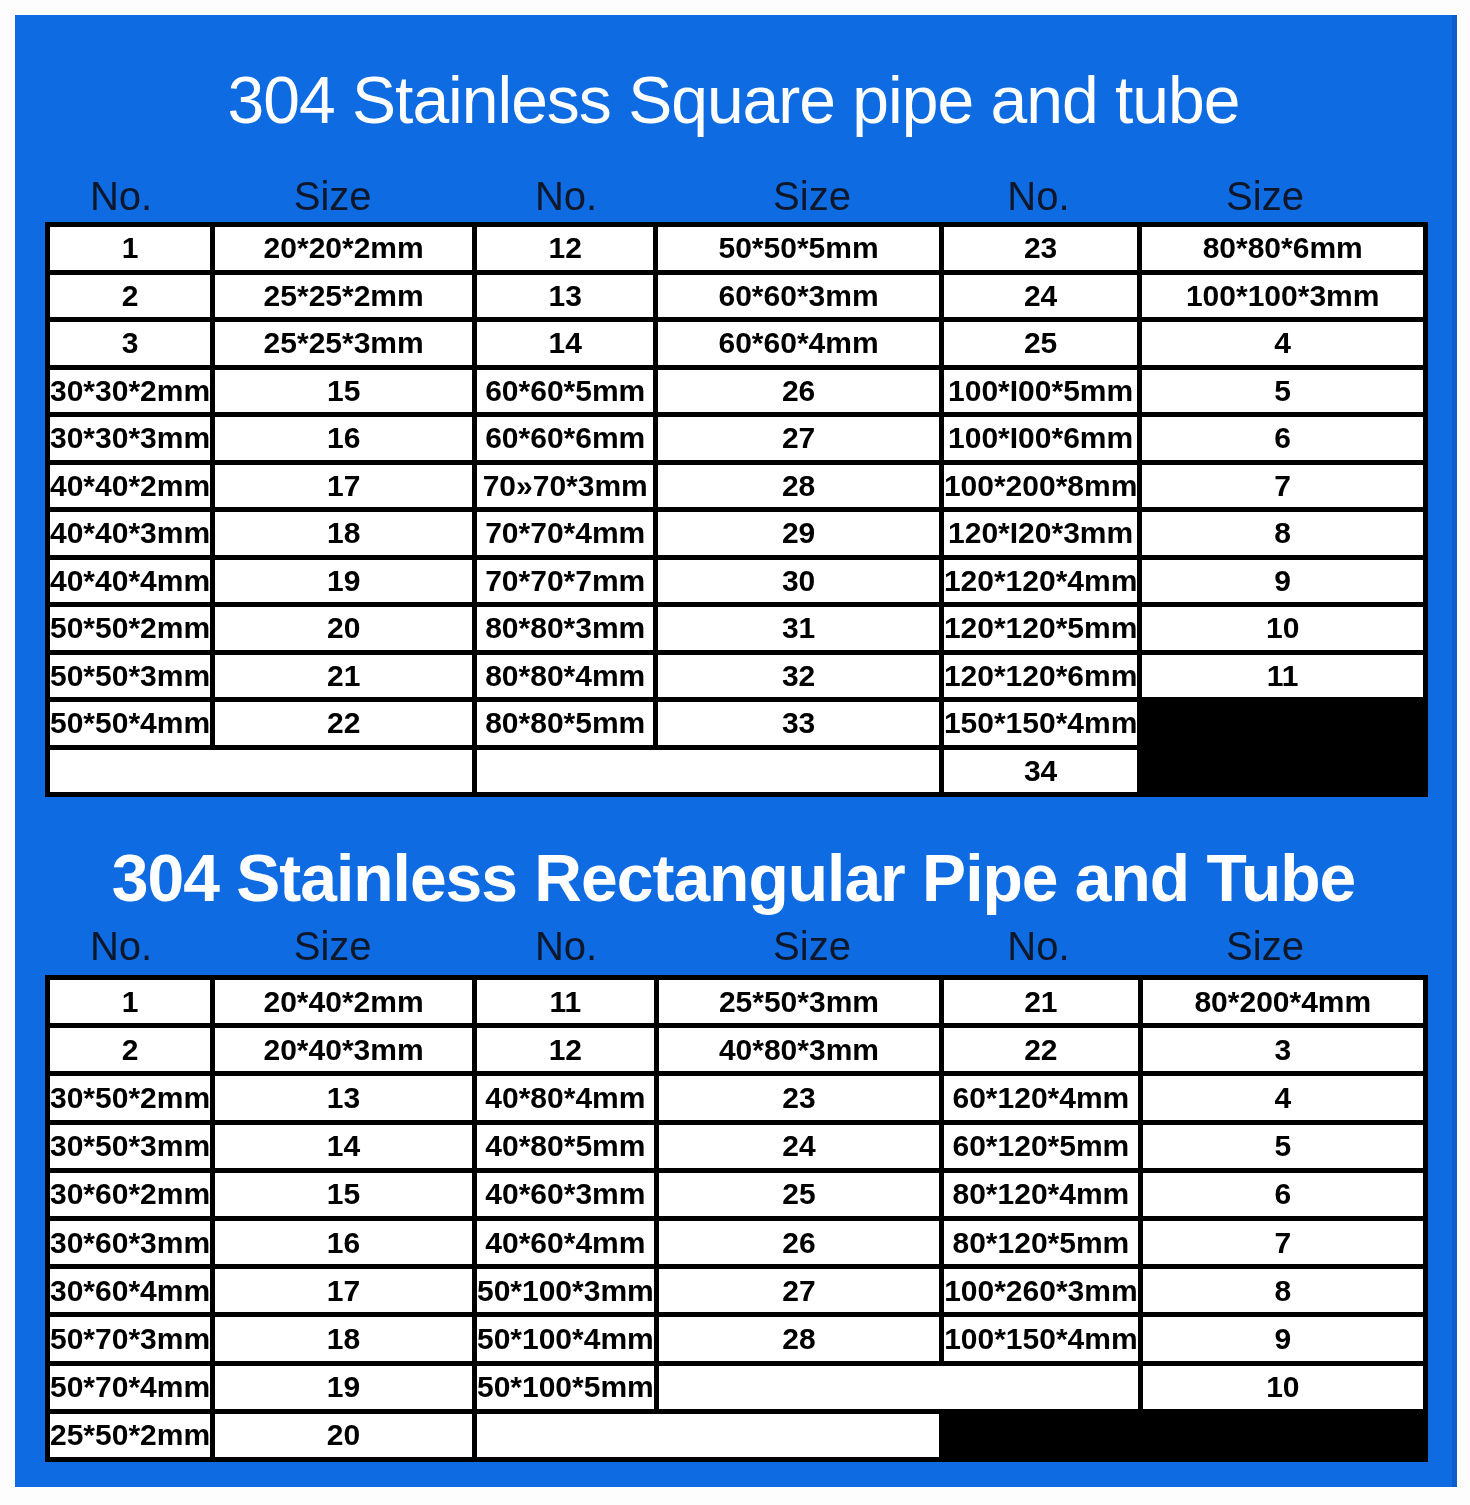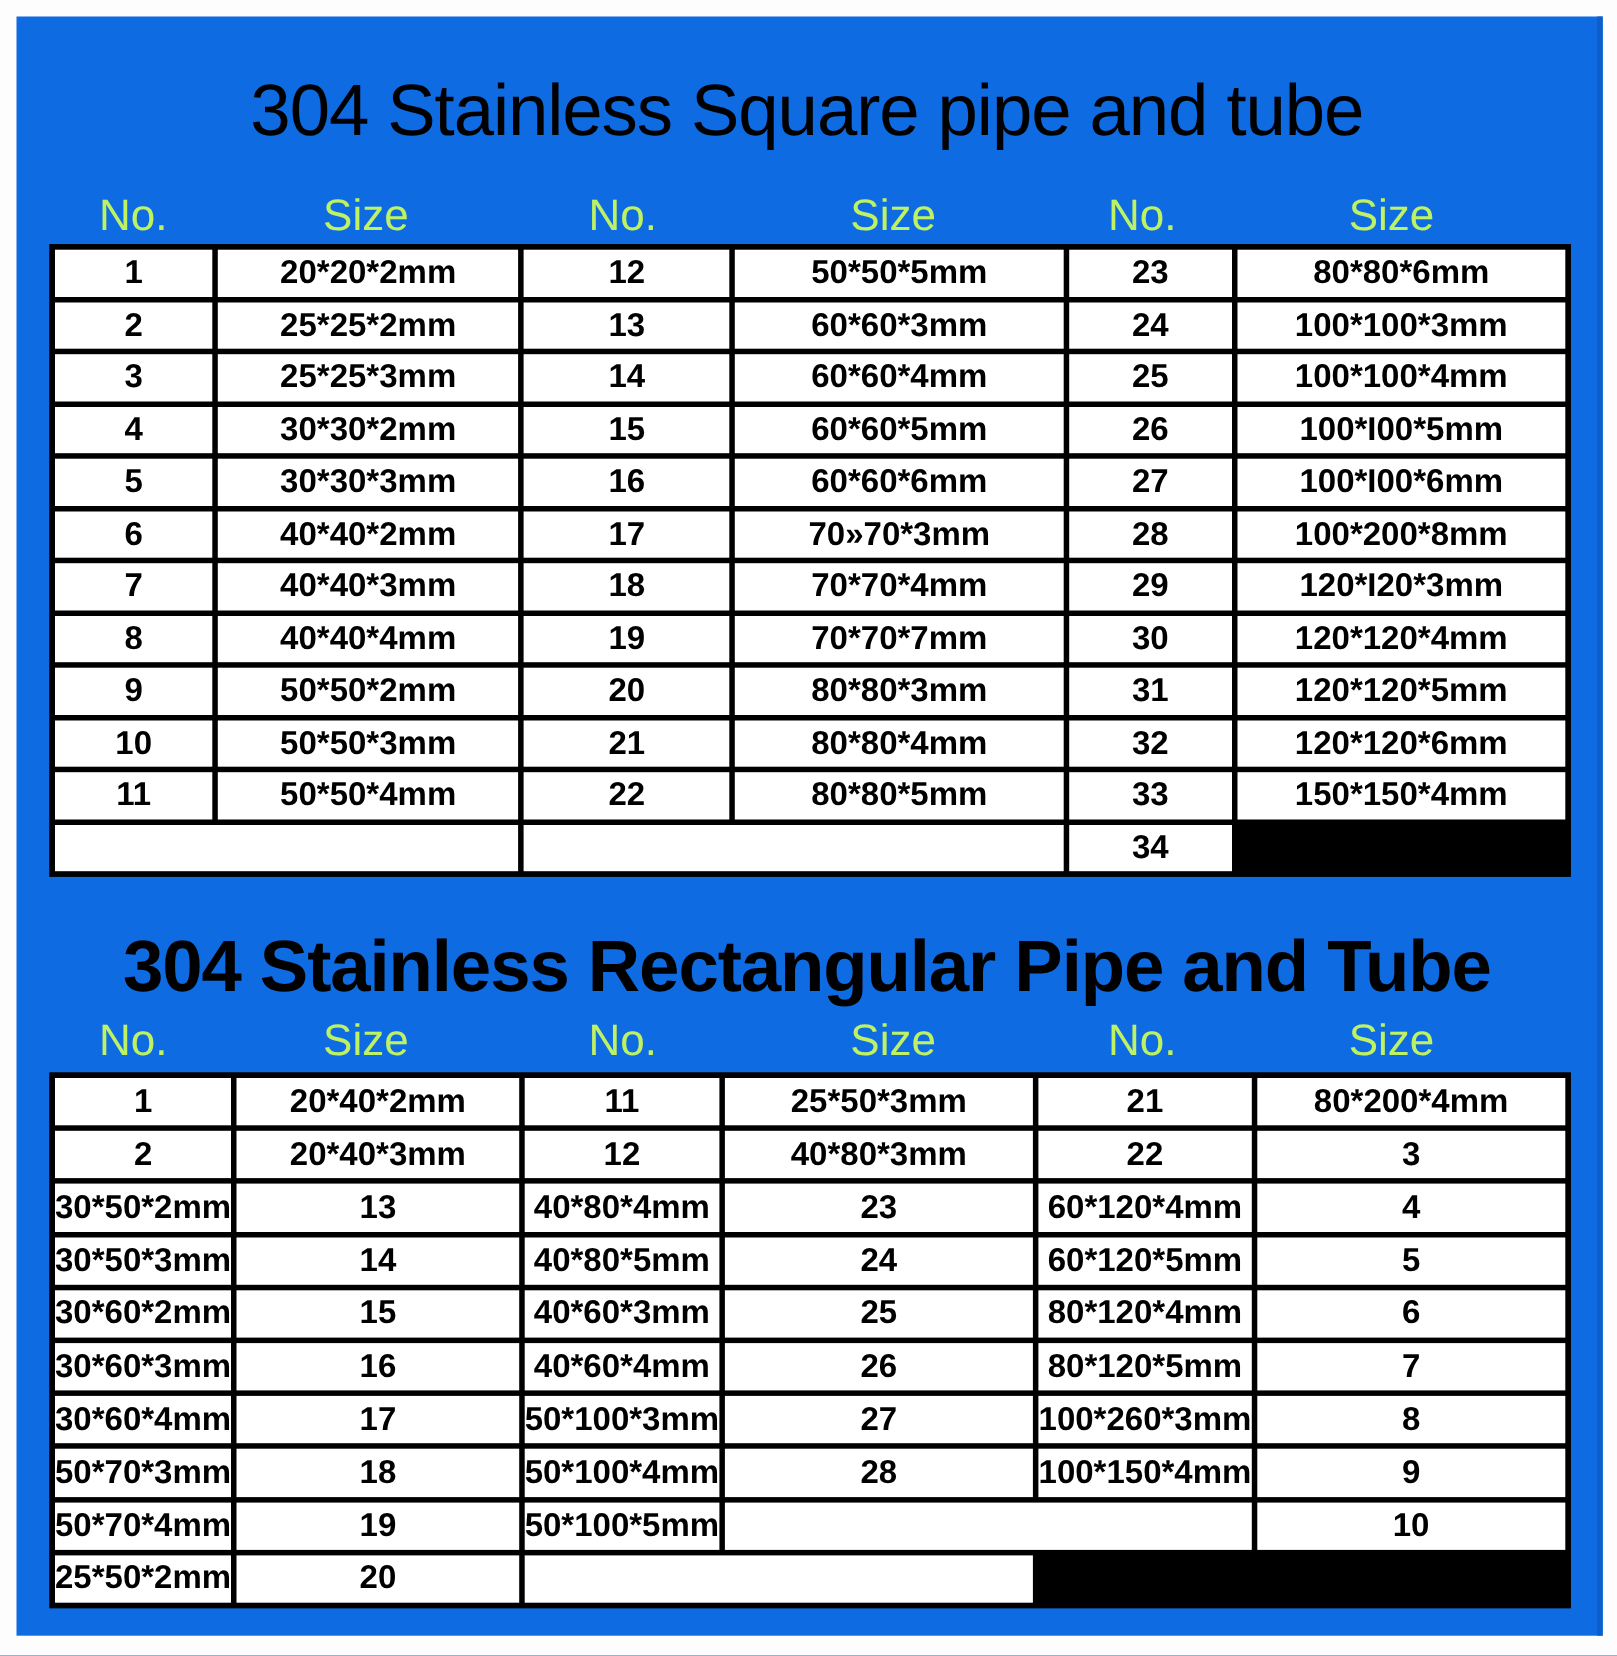--- a/index.html
+++ b/index.html
@@ -12,38 +12,38 @@
   }
   .panel{
     position:absolute;left:15px;top:15px;
     width:1437px;height:1472px;
     background:#0e6be2;
     border-right:5px solid #0c5ec9;
   }
   .table-title{
     position:absolute;left:0;right:0;
     margin:0;text-align:center;
-    color:#000000;font-weight:400;
+    color:#ffffff;font-weight:400;
     font-size:66px;line-height:1;
     letter-spacing:-1px;
     white-space:nowrap;
   }
   #title1{top:52px;}
   #title2{top:830px;font-weight:bold;}
   .headers{
     position:absolute;left:30px;width:1373px;
     display:grid;
     grid-template-columns:143fr 273fr 187fr 298fr 148fr 298fr;
     gap:5px;border:5px solid transparent;
     box-sizing:border-box;
   }
   #headers1{top:152px;}
   #headers2{top:902px;}
   .hcell{
-    color:#bef264;font-size:40px;font-weight:400;
+    color:#0f172a;font-size:40px;font-weight:400;
     display:flex;align-items:center;justify-content:center;
     height:48px;
     text-align:right;
   }
   .grid{
     position:absolute;left:30px;width:1373px;
     display:grid;
     grid-template-columns:143fr 273fr 187fr 298fr 148fr 298fr;
     gap:5px;
     background:#000000;
@@ -87,21 +87,20 @@
       <div class="cell">25*25*2mm</div>
       <div class="cell">13</div>
       <div class="cell">60*60*3mm</div>
       <div class="cell">24</div>
       <div class="cell">100*100*3mm</div>
       <div class="cell">3</div>
       <div class="cell">25*25*3mm</div>
       <div class="cell">14</div>
       <div class="cell">60*60*4mm</div>
       <div class="cell">25</div>
-      <div class="cell">100*100*4mm</div>
       <div class="cell">4</div>
       <div class="cell">30*30*2mm</div>
       <div class="cell">15</div>
       <div class="cell">60*60*5mm</div>
       <div class="cell">26</div>
       <div class="cell">100*I00*5mm</div>
       <div class="cell">5</div>
       <div class="cell">30*30*3mm</div>
       <div class="cell">16</div>
       <div class="cell">60*60*6mm</div>

